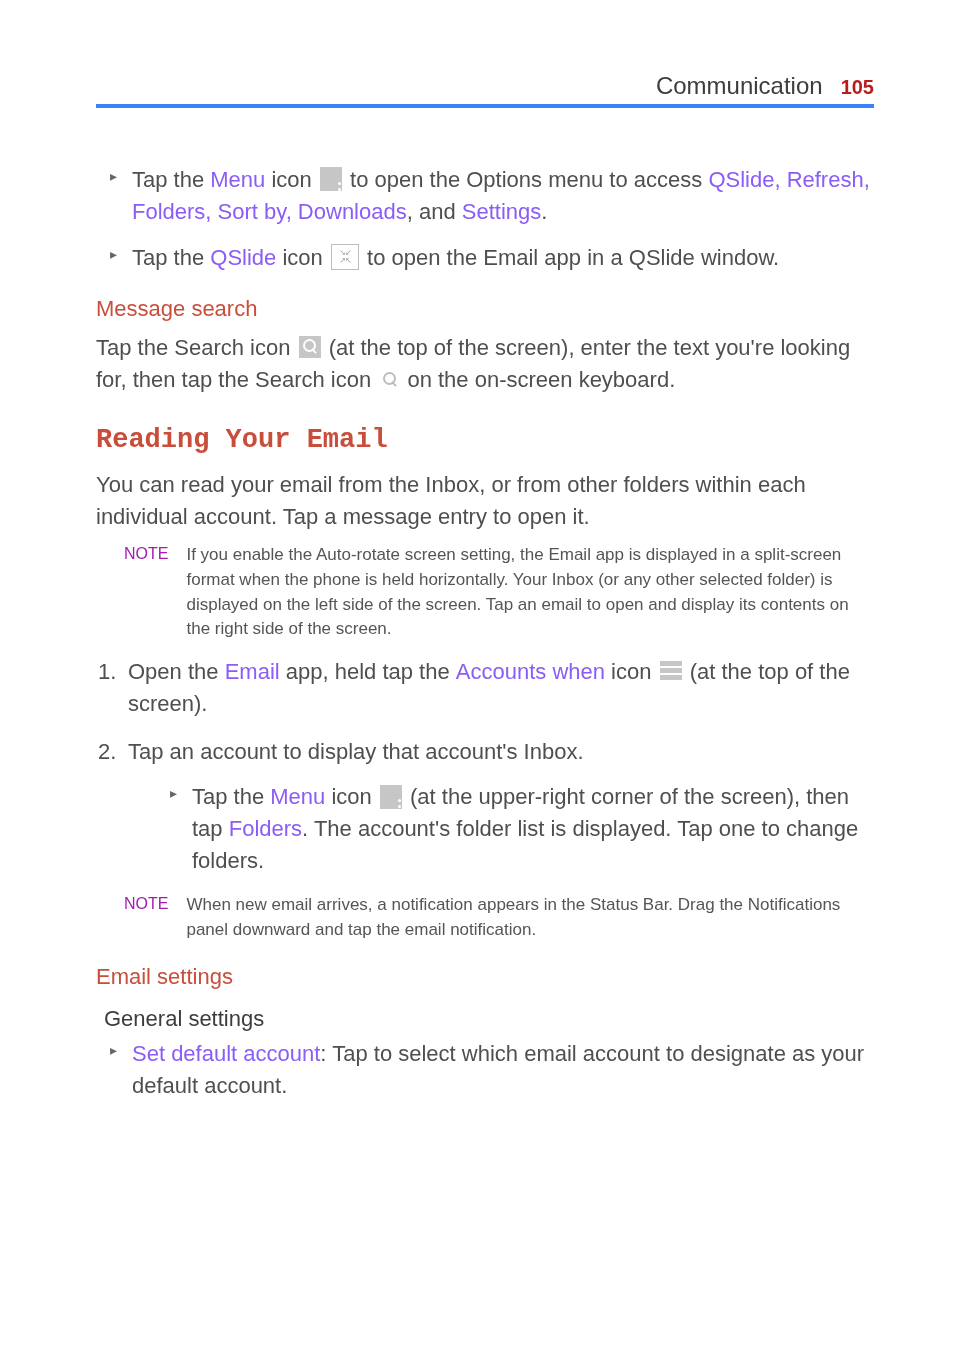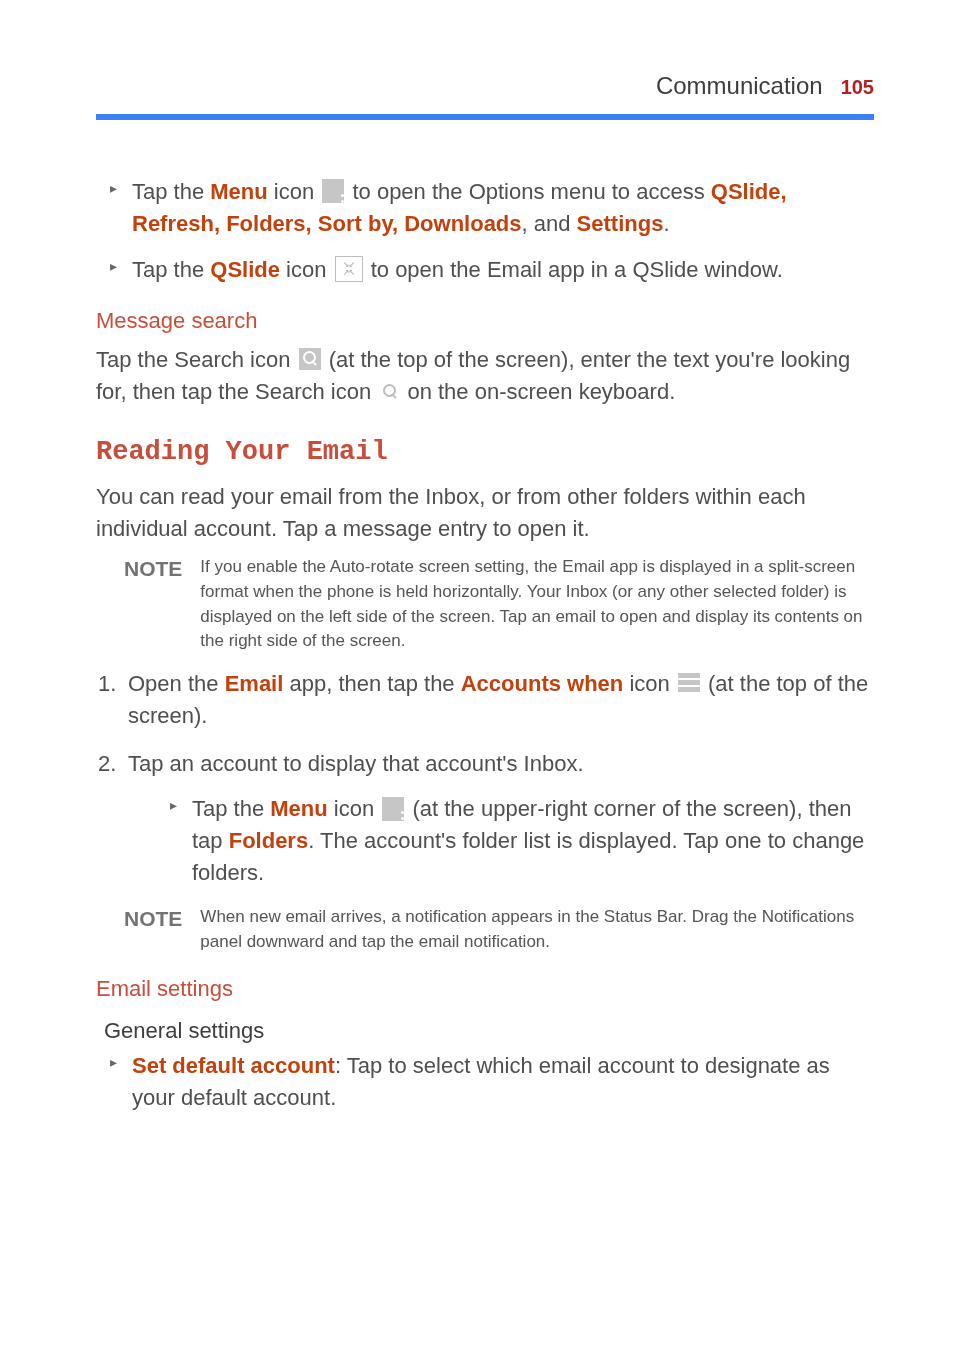--- a/index.html
+++ b/index.html
@@ -14,42 +14,42 @@
     box-sizing: border-box;
     padding: 72px 80px 60px 96px;
     font-family: "Helvetica Neue", Helvetica, Arial, sans-serif;
     color: #4f4f4f;
     position: relative;
   }
   .header {
     display: flex;
     justify-content: flex-end;
     align-items: baseline;
-    border-bottom: 6px solid #3b82f6;
-    padding-bottom: 14px;
+    border-bottom: 4px solid #3b82f6;
+    padding-bottom: 4px;
     margin-bottom: 56px;
   }
   .header-title {
     font-size: 24px;
     font-weight: 400;
     color: #3d3d3d;
   }
   .header-page {
     font-size: 20px;
     font-weight: 700;
     color: #b91c1c;
     margin-left: 18px;
   }
   .body-text {
     font-size: 22px;
     line-height: 1.45;
     color: #4f4f4f;
     font-weight: 300;
   }
-  .bold { font-weight: 700; color:#c2410c; }
+  .bold { font-weight: 400; color:#8b5cf6; }
   .red-head {
     color: #c84d3b;
     font-weight: 500;
   }
   .h-section { font-size: 22px; margin: 22px 0 10px 0; }
   .h-major { font-size: 27px; font-weight: 700; margin: 30px 0 14px 0; font-family: Liberation Mono, monospace; }
   .sub-head { font-size: 22px; font-weight: 500; color:#3d3d3d; margin: 16px 0 6px 8px; }
   p { margin: 0 0 10px 0; }
 
   .bullet-list {
@@ -96,23 +96,23 @@
     font-weight: 300;
   }
 
   .note-row {
     display: flex;
     gap: 18px;
     margin: 8px 0 14px 28px;
     align-items: flex-start;
   }
   .note-label {
-    color: #737373;
-    font-weight: 700;
-    font-size: 21px;
+    color: #a21caf;
+    font-weight: 400;
+    font-size: 16px;
     flex: none;
     padding-top: 2px;
   }
   .note-text {
     font-size: 17px;
     line-height: 1.45;
     color: #555;
     font-weight: 300;
   }
 
@@ -210,21 +210,21 @@
 
   <div class="red-head h-major">Reading Your Email</div>
   <p class="body-text">You can read your email from the Inbox, or from other folders within each individual account. Tap a message entry to open it.</p>
   <div class="note-row">
     <div class="note-label">NOTE</div>
     <div class="note-text">If you enable the Auto-rotate screen setting, the Email app is displayed in a split-screen format when the phone is held horizontally. Your Inbox (or any other selected folder) is displayed on the left side of the screen. Tap an email to open and display its contents on the right side of the screen.</div>
   </div>
 
   <ol class="num-list body-text">
     <li>
-      <span>Open the </span><span class="bold">Email</span><span> app, then tap the </span><span class="bold">Accounts when</span><span> icon </span><span class="icon icon-accounts"></span><span> (at the top of the screen).</span>
+      <span>Open the </span><span class="bold">Email</span><span> app, held tap the </span><span class="bold">Accounts when</span><span> icon </span><span class="icon icon-accounts"></span><span> (at the top of the screen).</span>
     </li>
     <li>
       <span>Tap an account to display that account's Inbox.</span>
       <ul class="bullet-list level2 body-text" style="margin-top:14px;">
         <li>
           <span>Tap the </span><span class="bold">Menu</span><span> icon </span><span class="icon icon-menu"></span><span> (at the upper-right corner of the screen), then tap </span><span class="bold">Folders</span><span>. The account's folder list is displayed. Tap one to change folders.</span>
         </li>
       </ul>
     </li>
   </ol>

